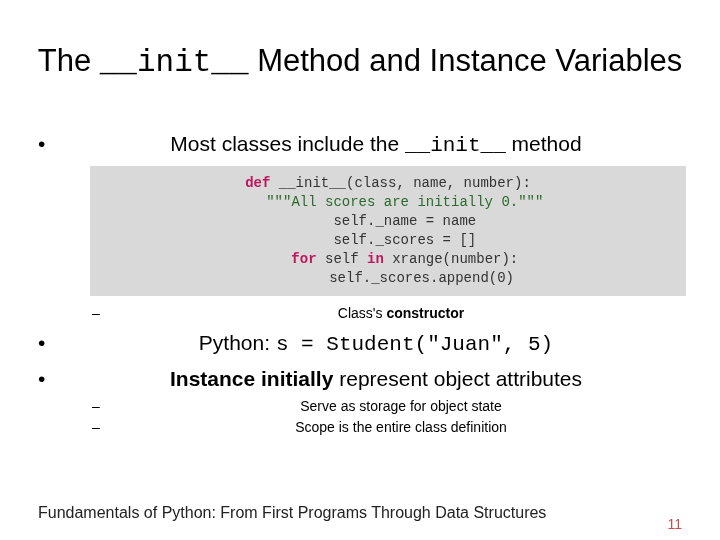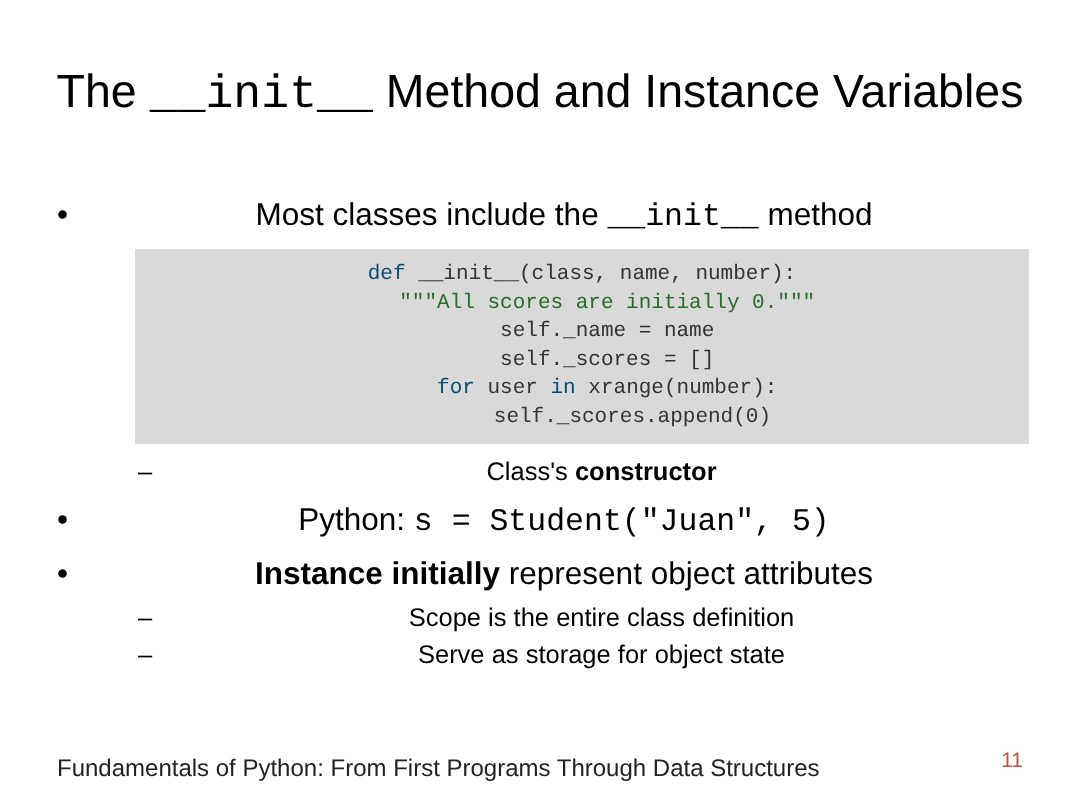--- a/index.html
+++ b/index.html
@@ -57,56 +57,56 @@
     font-size: 21px;
   }
   ul.sub {
     list-style: none;
     margin: 4px 0 6px 0;
     padding: 0;
   }
   ul.sub > li {
     position: relative;
     padding-left: 50px;
-    font-size: 17px;
+    font-size: 14px;
     margin-bottom: 2px;
   }
   ul.sub > li::before {
     content: "–";
     position: absolute;
     left: 28px;
     top: 0;
   }
   .codeblock {
     margin: 6px 0 8px 26px;
     width: 596px;
     background: #d9d9d9;
     padding: 8px 10px 8px 10px;
     font-family: "Courier New", Courier, monospace;
     font-size: 14px;
     line-height: 1.35;
     color: #333;
     box-sizing: border-box;
     white-space: pre;
   }
-  .codeblock .kw { color: #0c4a6e; font-weight: normal; }
+  .codeblock .kw { color: #be185d; font-weight: bold; }
   .codeblock .str { color: #2a6a2a; }
   .mono { font-family: "Courier New", Courier, monospace; }
   .bold { font-weight: bold; }
   .footer {
     position: absolute;
     bottom: 18px;
     left: 38px;
     width: 644px;
     font-size: 16px;
     color: #222;
   }
   .pagenum {
     position: absolute;
-    bottom: 26px;
+    bottom: 8px;
     right: 38px;
     font-size: 14px;
     color: #c0504d;
   }
 </style>
 </head>
 <body>
 
 <div class="slide">
 
@@ -117,42 +117,42 @@
   <div class="body">
     <ul class="top">
 
       <li>
         <span>Most classes include the </span><span class="mono">__init__</span><span> method</span>
 
         <div class="codeblock"><span class="kw">def</span><span> __init__(class, name, number):</span>
     <span class="str">"""All scores are initially 0."""</span>
     <span>self._name = name</span>
     <span>self._scores = []</span>
-    <span class="kw">for</span><span> user </span><span class="kw">in</span><span> xrange(number):</span>
+    <span class="kw">for</span><span> self </span><span class="kw">in</span><span> xrange(number):</span>
         <span>self._scores.append(0)</span></div>
 
         <ul class="sub">
           <li>
             <span>Class's </span><span class="bold">constructor</span>
           </li>
         </ul>
       </li>
 
       <li>
         <span>Python: </span><span class="mono">s = Student("Juan", 5)</span>
       </li>
 
       <li>
         <span class="bold">Instance initially</span><span> represent object attributes</span>
         <ul class="sub">
           <li>
-            <span>Scope is the entire class definition</span>
+            <span>Serve as storage for object state</span>
           </li>
           <li>
-            <span>Serve as storage for object state</span>
+            <span>Scope is the entire class definition</span>
           </li>
         </ul>
       </li>
 
     </ul>
   </div>
 
   <div class="footer">Fundamentals of Python: From First Programs Through Data Structures</div>
   <div class="pagenum">11</div>
 

